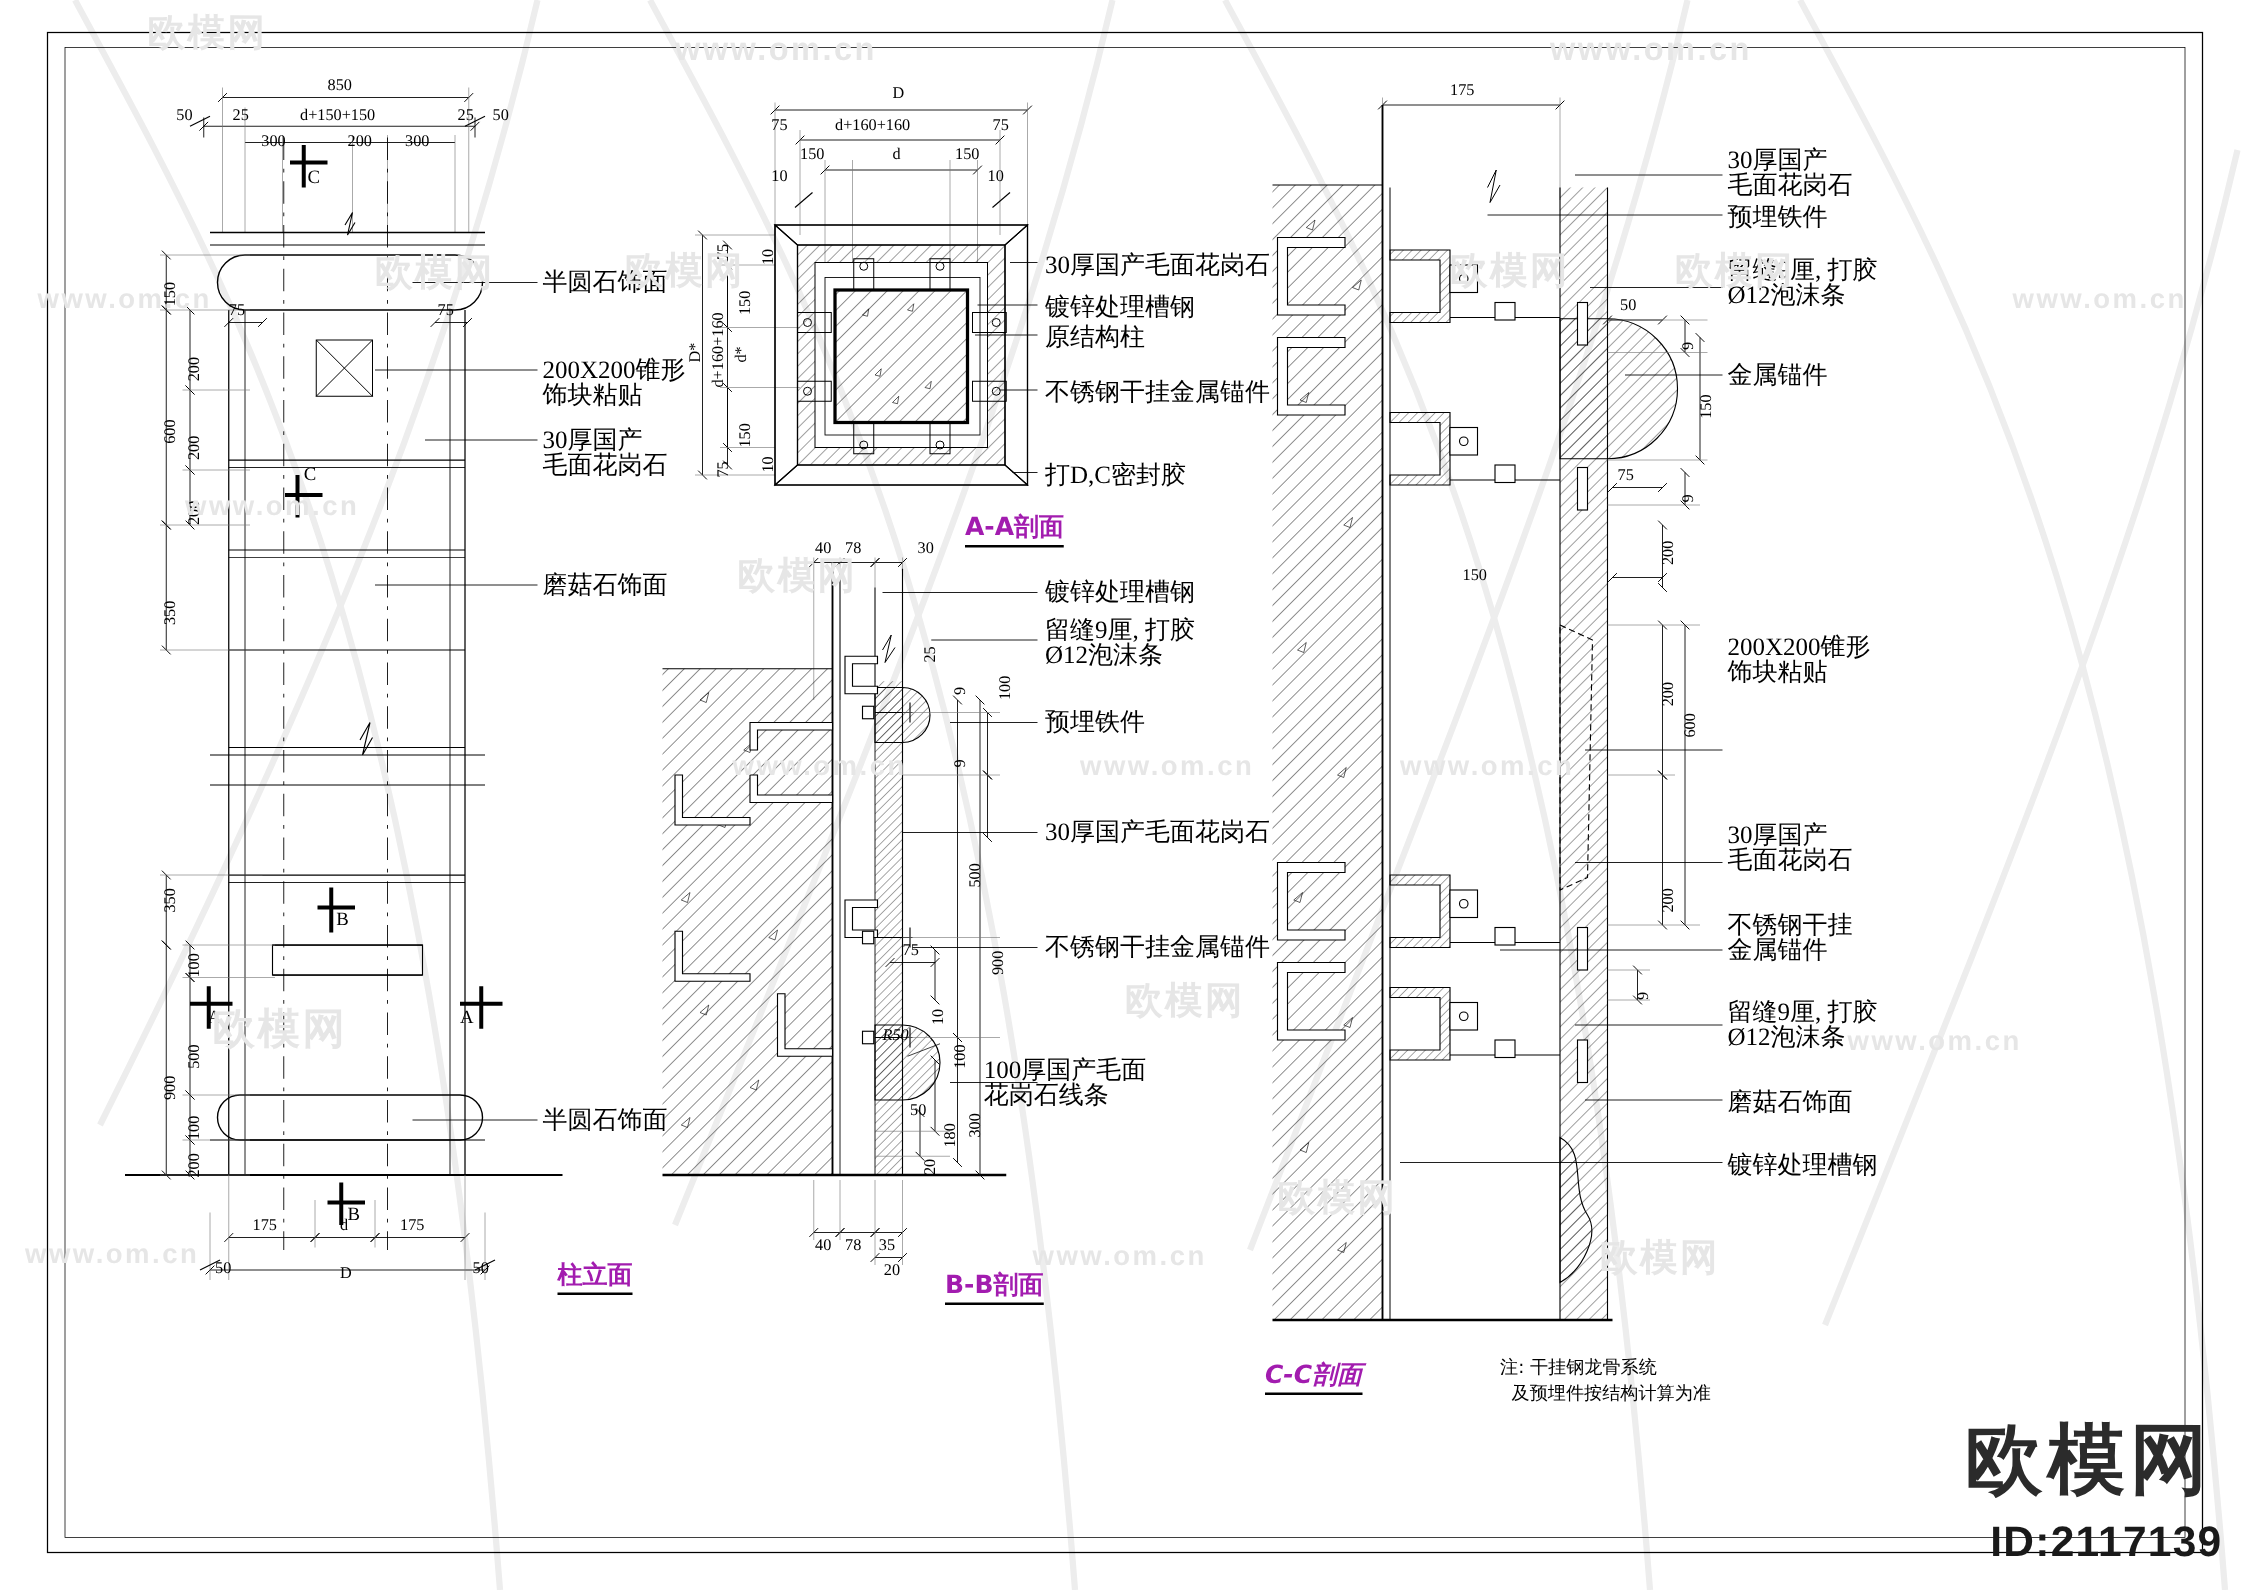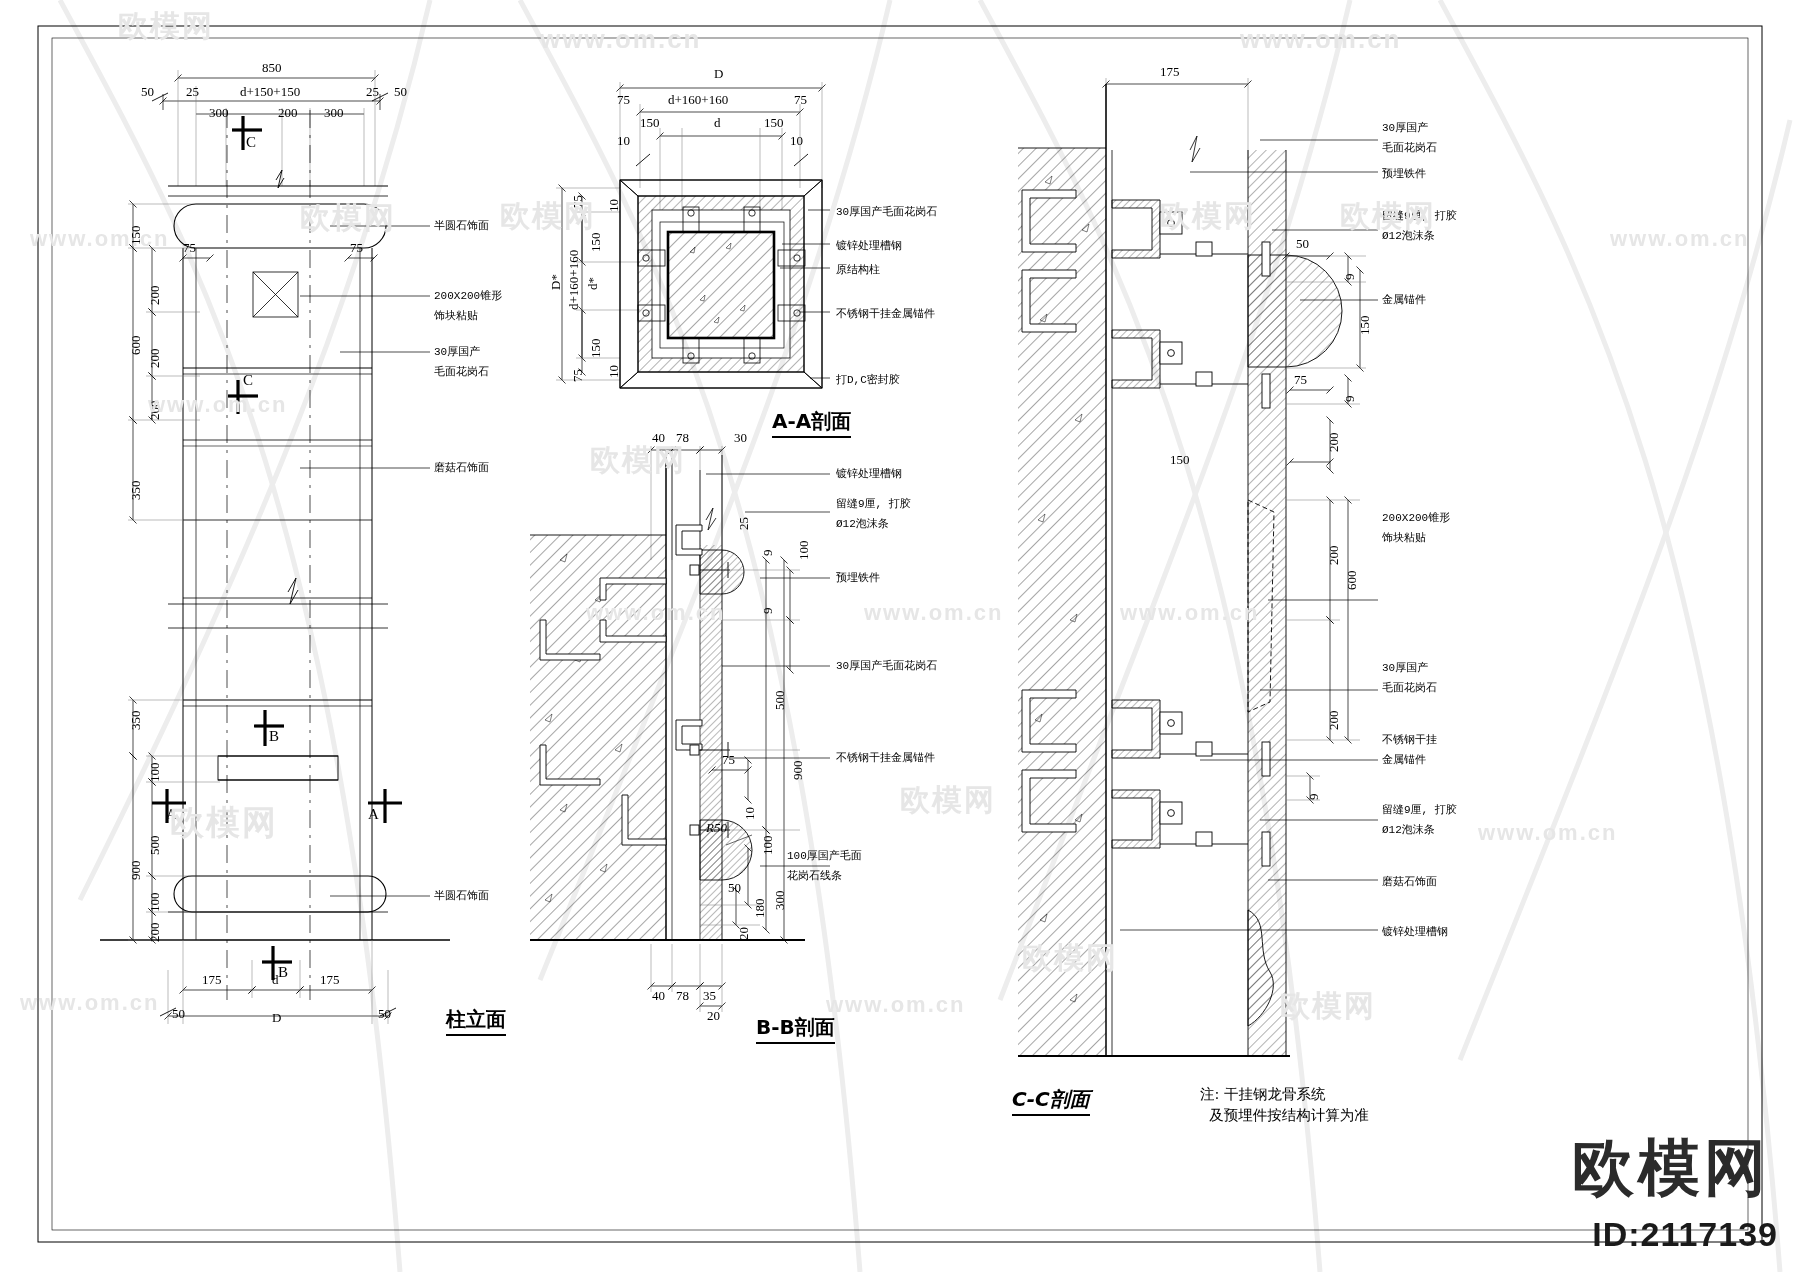--- a/index.html
+++ b/index.html
@@ -7,28 +7,28 @@
        font-family:"Liberation Serif",serif;color:#000;}
   #sheet{position:absolute;inset:0;}
   svg{position:absolute;left:0;top:0;width:1800px;height:1272px;}
   .wm{position:absolute;pointer-events:none;color:#e6e6e6;font-weight:bold;
       font-family:"Liberation Sans",sans-serif;letter-spacing:2px;}
   .wm-cn{font-family:"DejaVu Sans",sans-serif;}
   .idtag{position:absolute;right:22px;bottom:18px;font-size:34px;font-weight:bold;
          color:#1a1a1a;font-family:"Liberation Sans",sans-serif;letter-spacing:1px;}
   .bigwm{position:absolute;right:30px;bottom:62px;font-size:62px;font-weight:bold;
          color:#2b2b2b;font-family:"DejaVu Sans",sans-serif;letter-spacing:4px;}
-  .lbl{position:absolute;font-family:Liberation Mono, monospace;font-size:11px;
+  .lbl{position:absolute;font-family:Liberation Serif, serif;font-size:20px;
        line-height:20px;white-space:pre;color:#000;}
   .dim{position:absolute;font-family:"Liberation Serif",serif;font-size:13px;
        color:#000;white-space:nowrap;}
   .dimv{position:absolute;font-family:"Liberation Serif",serif;font-size:13px;
         color:#000;white-space:nowrap;transform-origin:0 0;transform:rotate(-90deg);}
   .ttl{position:absolute;font-family:"DejaVu Sans",sans-serif;font-weight:bold;
-       font-size:20px;color:#000000;white-space:nowrap;}
+       font-size:20px;color:#a21caf;white-space:nowrap;}
   .ttl::after{content:"";display:block;border-bottom:2px solid #000;margin-top:1px;}
   .mark{position:absolute;font-family:"Liberation Serif",serif;font-size:15px;}
   .note{position:absolute;font-family:"DejaVu Sans",sans-serif;font-size:14.5px;
         line-height:21px;white-space:pre;}
 </style>
 </head>
 <body>
 
 <div id="sheet">
 

